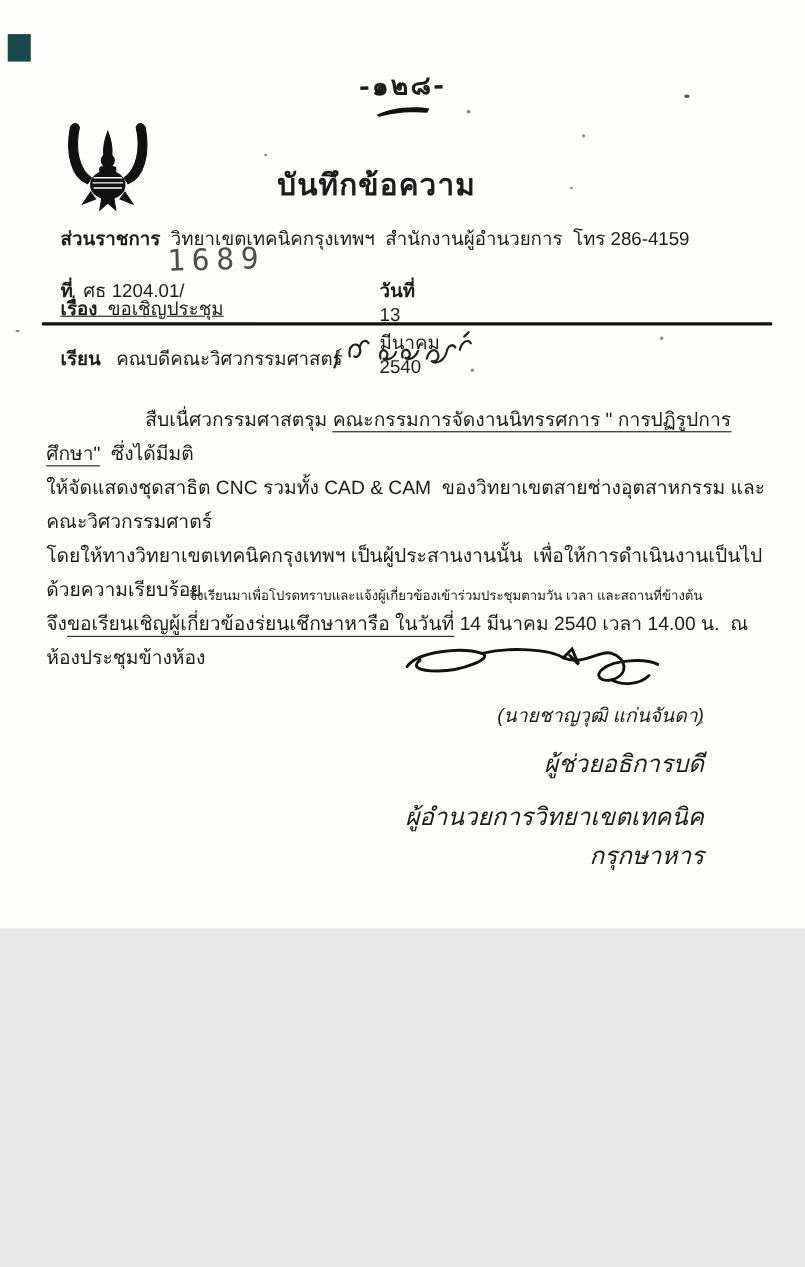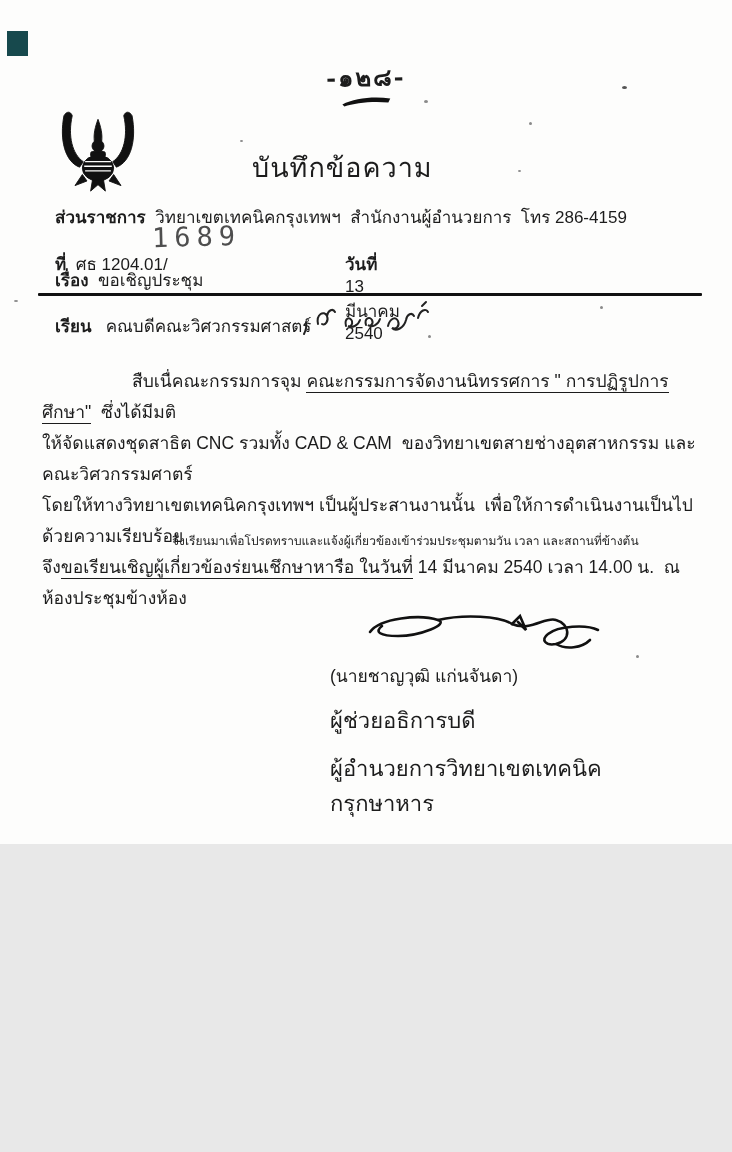--- a/index.html
+++ b/index.html
@@ -22,42 +22,42 @@
   .page-num {
     top:58px; left:0; width:100%;
     text-align:center;
     font-size:24px; letter-spacing:2px;
     transform:rotate(-1deg);
   }
   .corner-mark { top:31px; left:7px; width:21px; height:25px; background:#17494d; }
   .garuda { top:106px; left:52px; width:92px; height:92px; }
   .memo-title {
     top:146px; left:252px;
-    font-size:27px; font-weight:normal; letter-spacing:1px;
+    font-size:27px; font-weight:bold; letter-spacing:1px;
   }
   .row { left:55px; font-size:17px; }
   .row b, .lbl { font-weight:bold; }
   .row1 { top:203px; }
   .row2 { top:250px; }
-  .row3 { top:266px; }
+  .row3 { top:266px;text-decoration:underline; }
   .stamp {
     top:221px; left:152px;
     font-family:"DejaVu Sans Mono","Liberation Mono",monospace;
     font-size:27px; color:#4e4e4e; letter-spacing:6px;
     transform:rotate(-1.5deg);
   }
   .date-field { position:absolute; left:290px; top:0; white-space:pre-wrap; }
   .rule { top:293px; left:38px; width:664px; height:3px; background:#111; border-radius:1px; }
   .to-row { top:312px; left:55px; font-size:17px; }
   .annot { top:300px; left:300px; width:140px; height:45px; }
   .body { top:366px; left:42px; width:656px; font-size:17.5px; line-height:31px; }
   .indent { text-indent:90px; }
   .u { border-bottom:1.6px solid #1c1c1c; padding-bottom:1px; }
   .closing { top:531px; left:42px; width:656px; font-size:12px; text-indent:130px; }
-  .sig-block { top:606px; left:330px; width:310px; text-align:left; }
+  .sig-block { top:580px; left:330px; width:310px; text-align:right;font-style:italic; }
   .sig-svg { width:250px; height:52px; display:block; margin:0 auto; }
   .sig-name { font-size:17.5px; margin-top:4px; }
   .sig-title { font-size:22px; margin-top:13px; }
   .speck { position:absolute; border-radius:50%; background:#8a8a8a; }
   .strip { top:1138px; left:8px; width:638px; height:6px; background:#3f5bd6; }
   .strip-dark { top:1132px; left:696px; width:17px; height:10px; background:#2b3eae; }
 </style>
 </head>
 <body>
 
@@ -117,21 +117,21 @@
       <path d="M6,22 C7,27 5,32 4,34"></path>
       <path d="M18,24 C16,14 24,10 27,16 C29,21 25,26 22,24 M27,16 C28,10 33,8 35,12"></path>
       <path d="M46,26 C44,18 50,16 52,21 C53,25 50,27 48,26 C52,28 58,26 60,20"></path>
       <path d="M66,25 C64,18 70,16 72,20 C74,24 70,27 68,25 C72,28 78,25 80,19"></path>
       <path d="M88,26 C90,18 96,16 98,21 C100,26 96,30 92,28 C96,32 104,28 106,20 C107,14 112,12 114,16"></path>
       <path d="M118,18 C120,10 126,8 128,12 M122,6 l4,-4"></path>
     </g>
   </svg>
 
   <div class="abs body">
-    <div class="indent"><span class="t">สืบเนื่คณะกรรมการจุม </span><span class="t u">คณะกรรมการจัดงานนิทรรศการ " การปฏิรูปการศึกษา"</span><span class="t">  ซึ่งได้มีมติ</span></div>
+    <div class="indent"><span class="t">สืบเนื่ศวกรรมศาสตรุม </span><span class="t u">คณะกรรมการจัดงานนิทรรศการ " การปฏิรูปการศึกษา"</span><span class="t">  ซึ่งได้มีมติ</span></div>
     <div><span class="t">ให้จัดแสดงชุดสาธิต CNC รวมทั้ง CAD &amp; CAM  ของวิทยาเขตสายช่างอุตสาหกรรม และคณะวิศวกรรมศาตร์</span></div>
     <div><span class="t">โดยให้ทางวิทยาเขตเทคนิคกรุงเทพฯ เป็นผู้ประสานงานนั้น  เพื่อให้การดำเนินงานเป็นไปด้วยความเรียบร้อย</span></div>
     <div><span class="t">จึง</span><span class="t u">ขอเรียนเชิญผู้เกี่ยวข้องร่ยนเชึกษาหารือ ในวันที่</span><span class="t"> 14 มีนาคม 2540 เวลา 14.00 น.  ณ  ห้องประชุมข้างห้อง</span></div>
   </div>
 
   <div class="abs closing"><span class="t">จึงเรียนมาเพื่อโปรดทราบและแจ้งผู้เกี่ยวข้องเข้าร่วมประชุมตามวัน เวลา และสถานที่ข้างต้น</span></div>
 
   <div class="abs sig-block">
     <svg class="sig-svg" viewBox="0 0 250 52">
       <g fill="none" stroke="#111" stroke-width="2.6" stroke-linecap="round">

